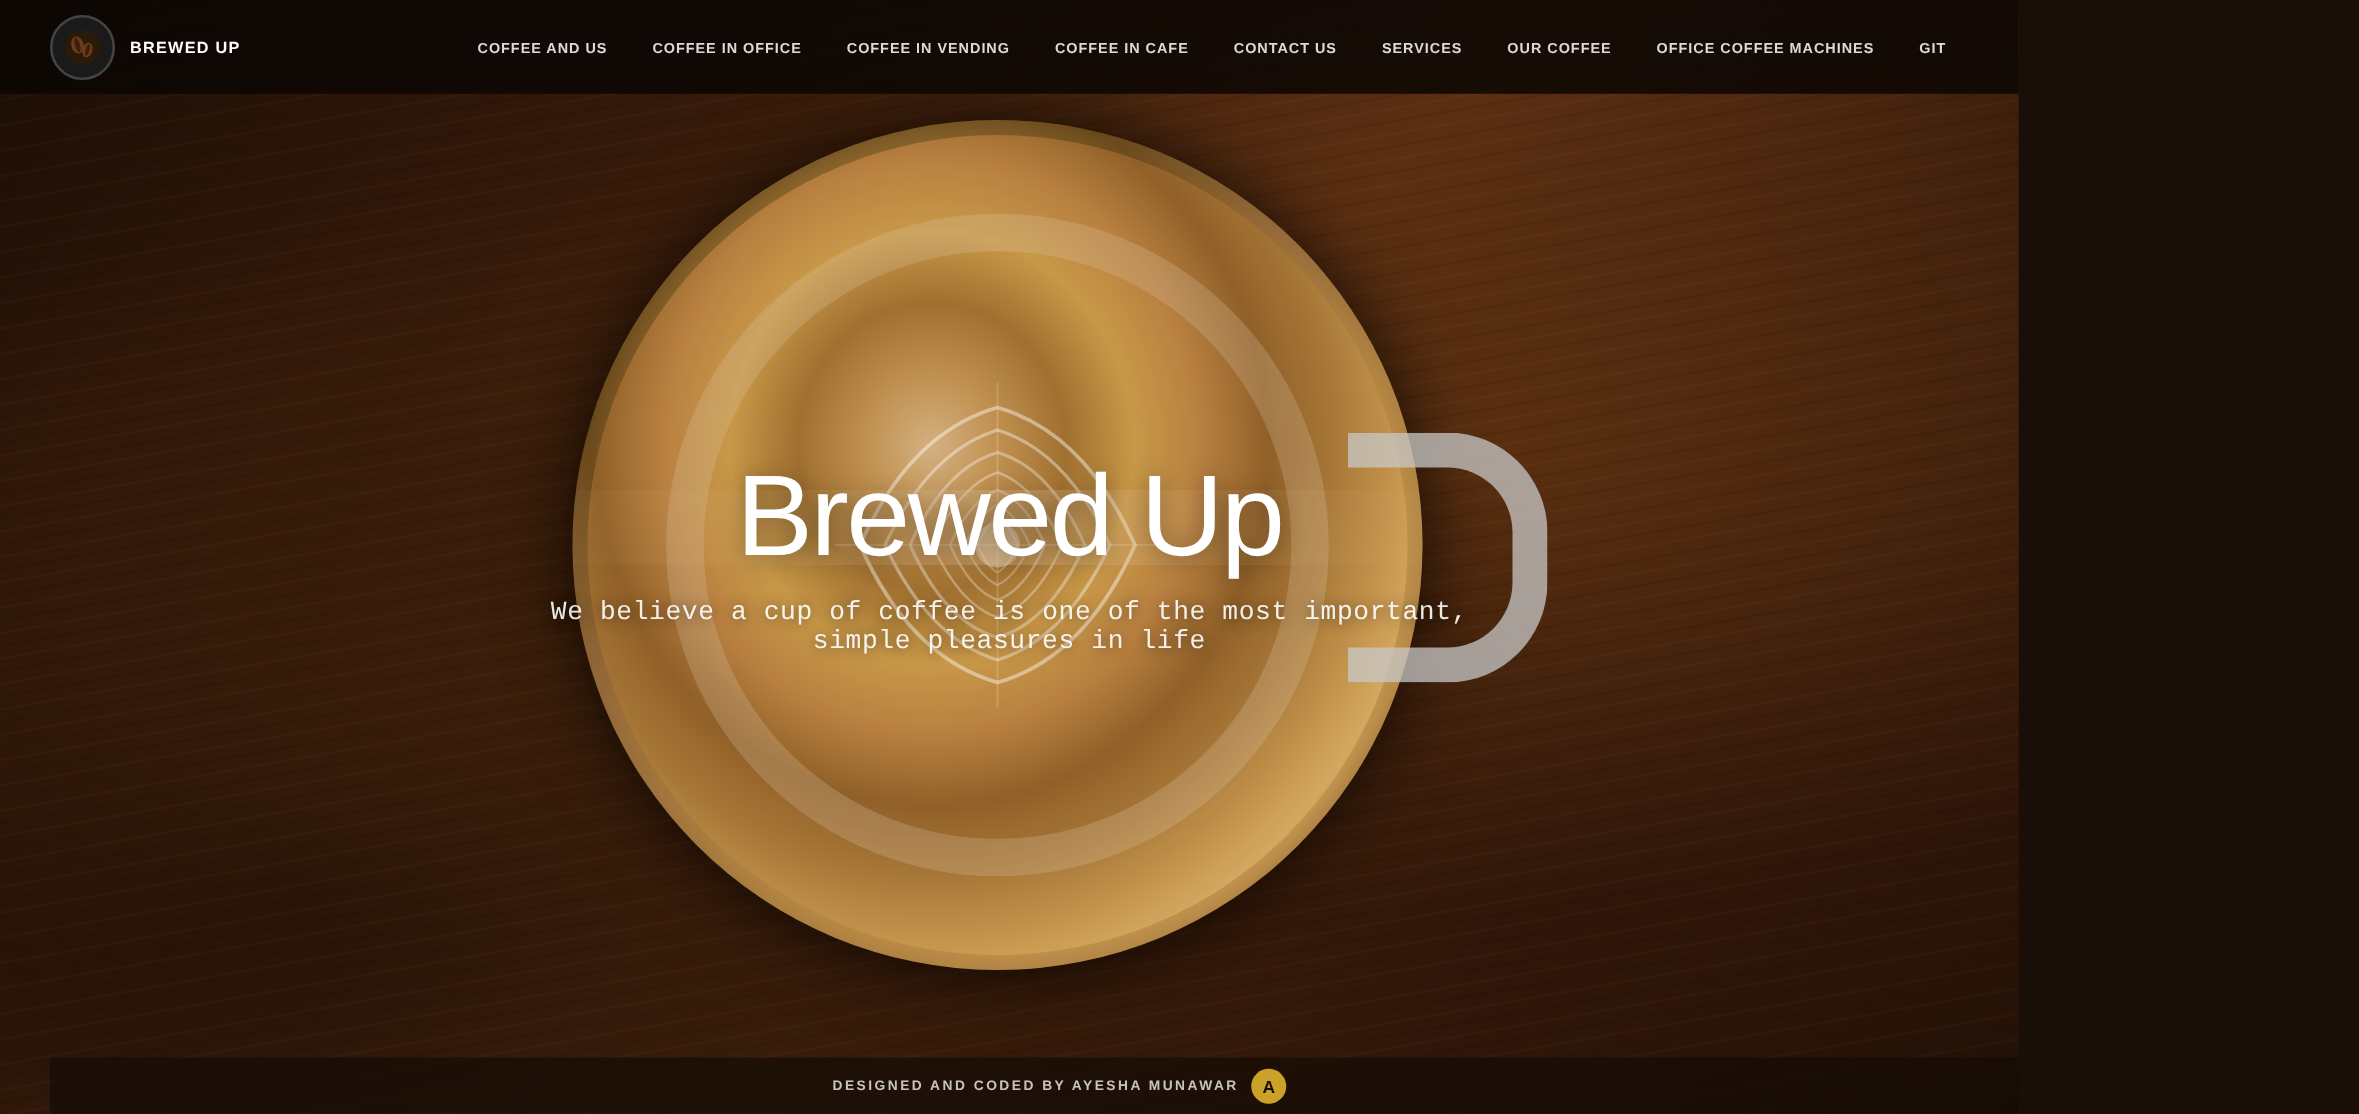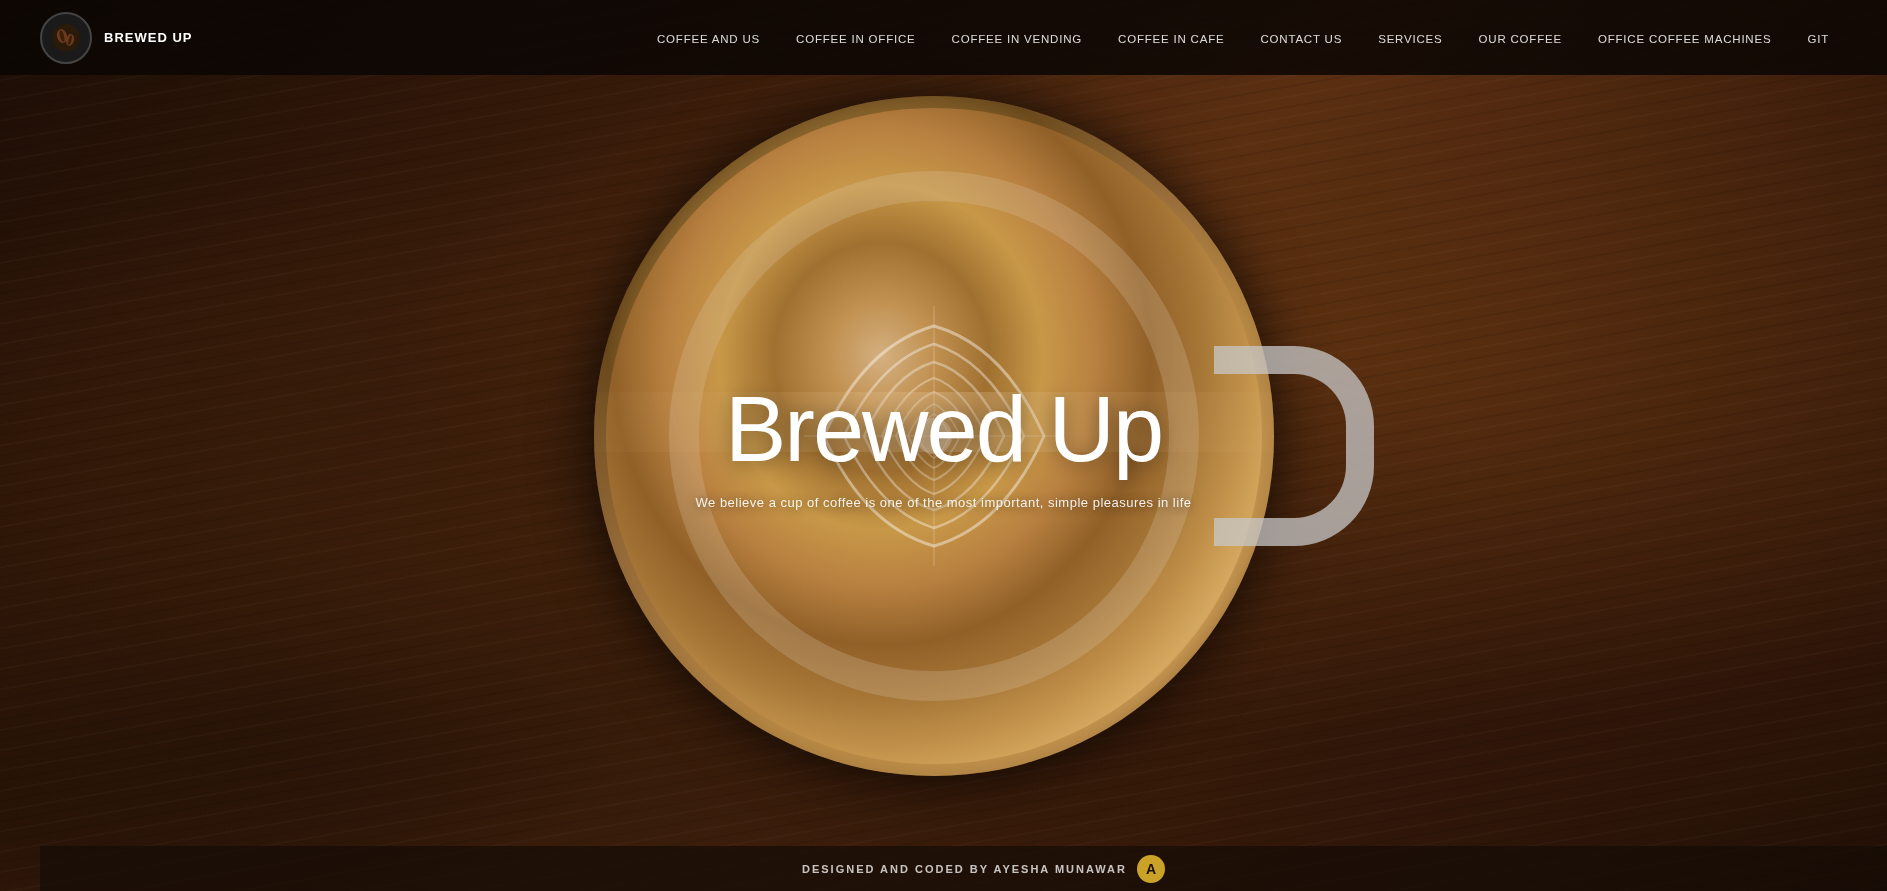--- a/index.html
+++ b/index.html
@@ -70,32 +70,32 @@
       align-items: center;
       gap: 0;
       margin-left: auto;
       list-style: none;
     }
 
     .nav-links li a {
       color: rgba(255,255,255,0.85);
       text-decoration: none;
       font-size: 11.5px;
-      font-weight: 400;
+      font-weight: 700;
       letter-spacing: 0.8px;
       text-transform: uppercase;
       padding: 0 18px;
       white-space: nowrap;
       transition: color 0.2s;
     }
 
     
     .hero {
       position: relative;
-      width: 1887px;
+      width: 1615px;
       height: 891px;
       overflow: hidden;
       display: flex;
       align-items: center;
       justify-content: center;
     }
 
     .hero-bg {
       position: absolute;
       inset: 0;
@@ -240,25 +240,26 @@
       font-size: 92px;
       font-weight: 300;
       color: white;
       letter-spacing: -2px;
       line-height: 1;
       text-shadow: 0 2px 20px rgba(0,0,0,0.4);
       margin-bottom: 20px;
     }
 
     .hero-subtitle {
-      font-size: 13px;
+      font-size: 21px;
       color: rgba(255,255,255,0.9);
       font-weight: 300;
       letter-spacing: 0.5px;
       text-shadow: 0 1px 10px rgba(0,0,0,0.5);
+      font-family: Liberation Mono, monospace;
     }
 
     
     .footer-strip {
       position: absolute;
       bottom: 0;
       left: 0;
       width: 100%;
       height: 45px;
       background: rgba(20, 12, 5, 0.7);

